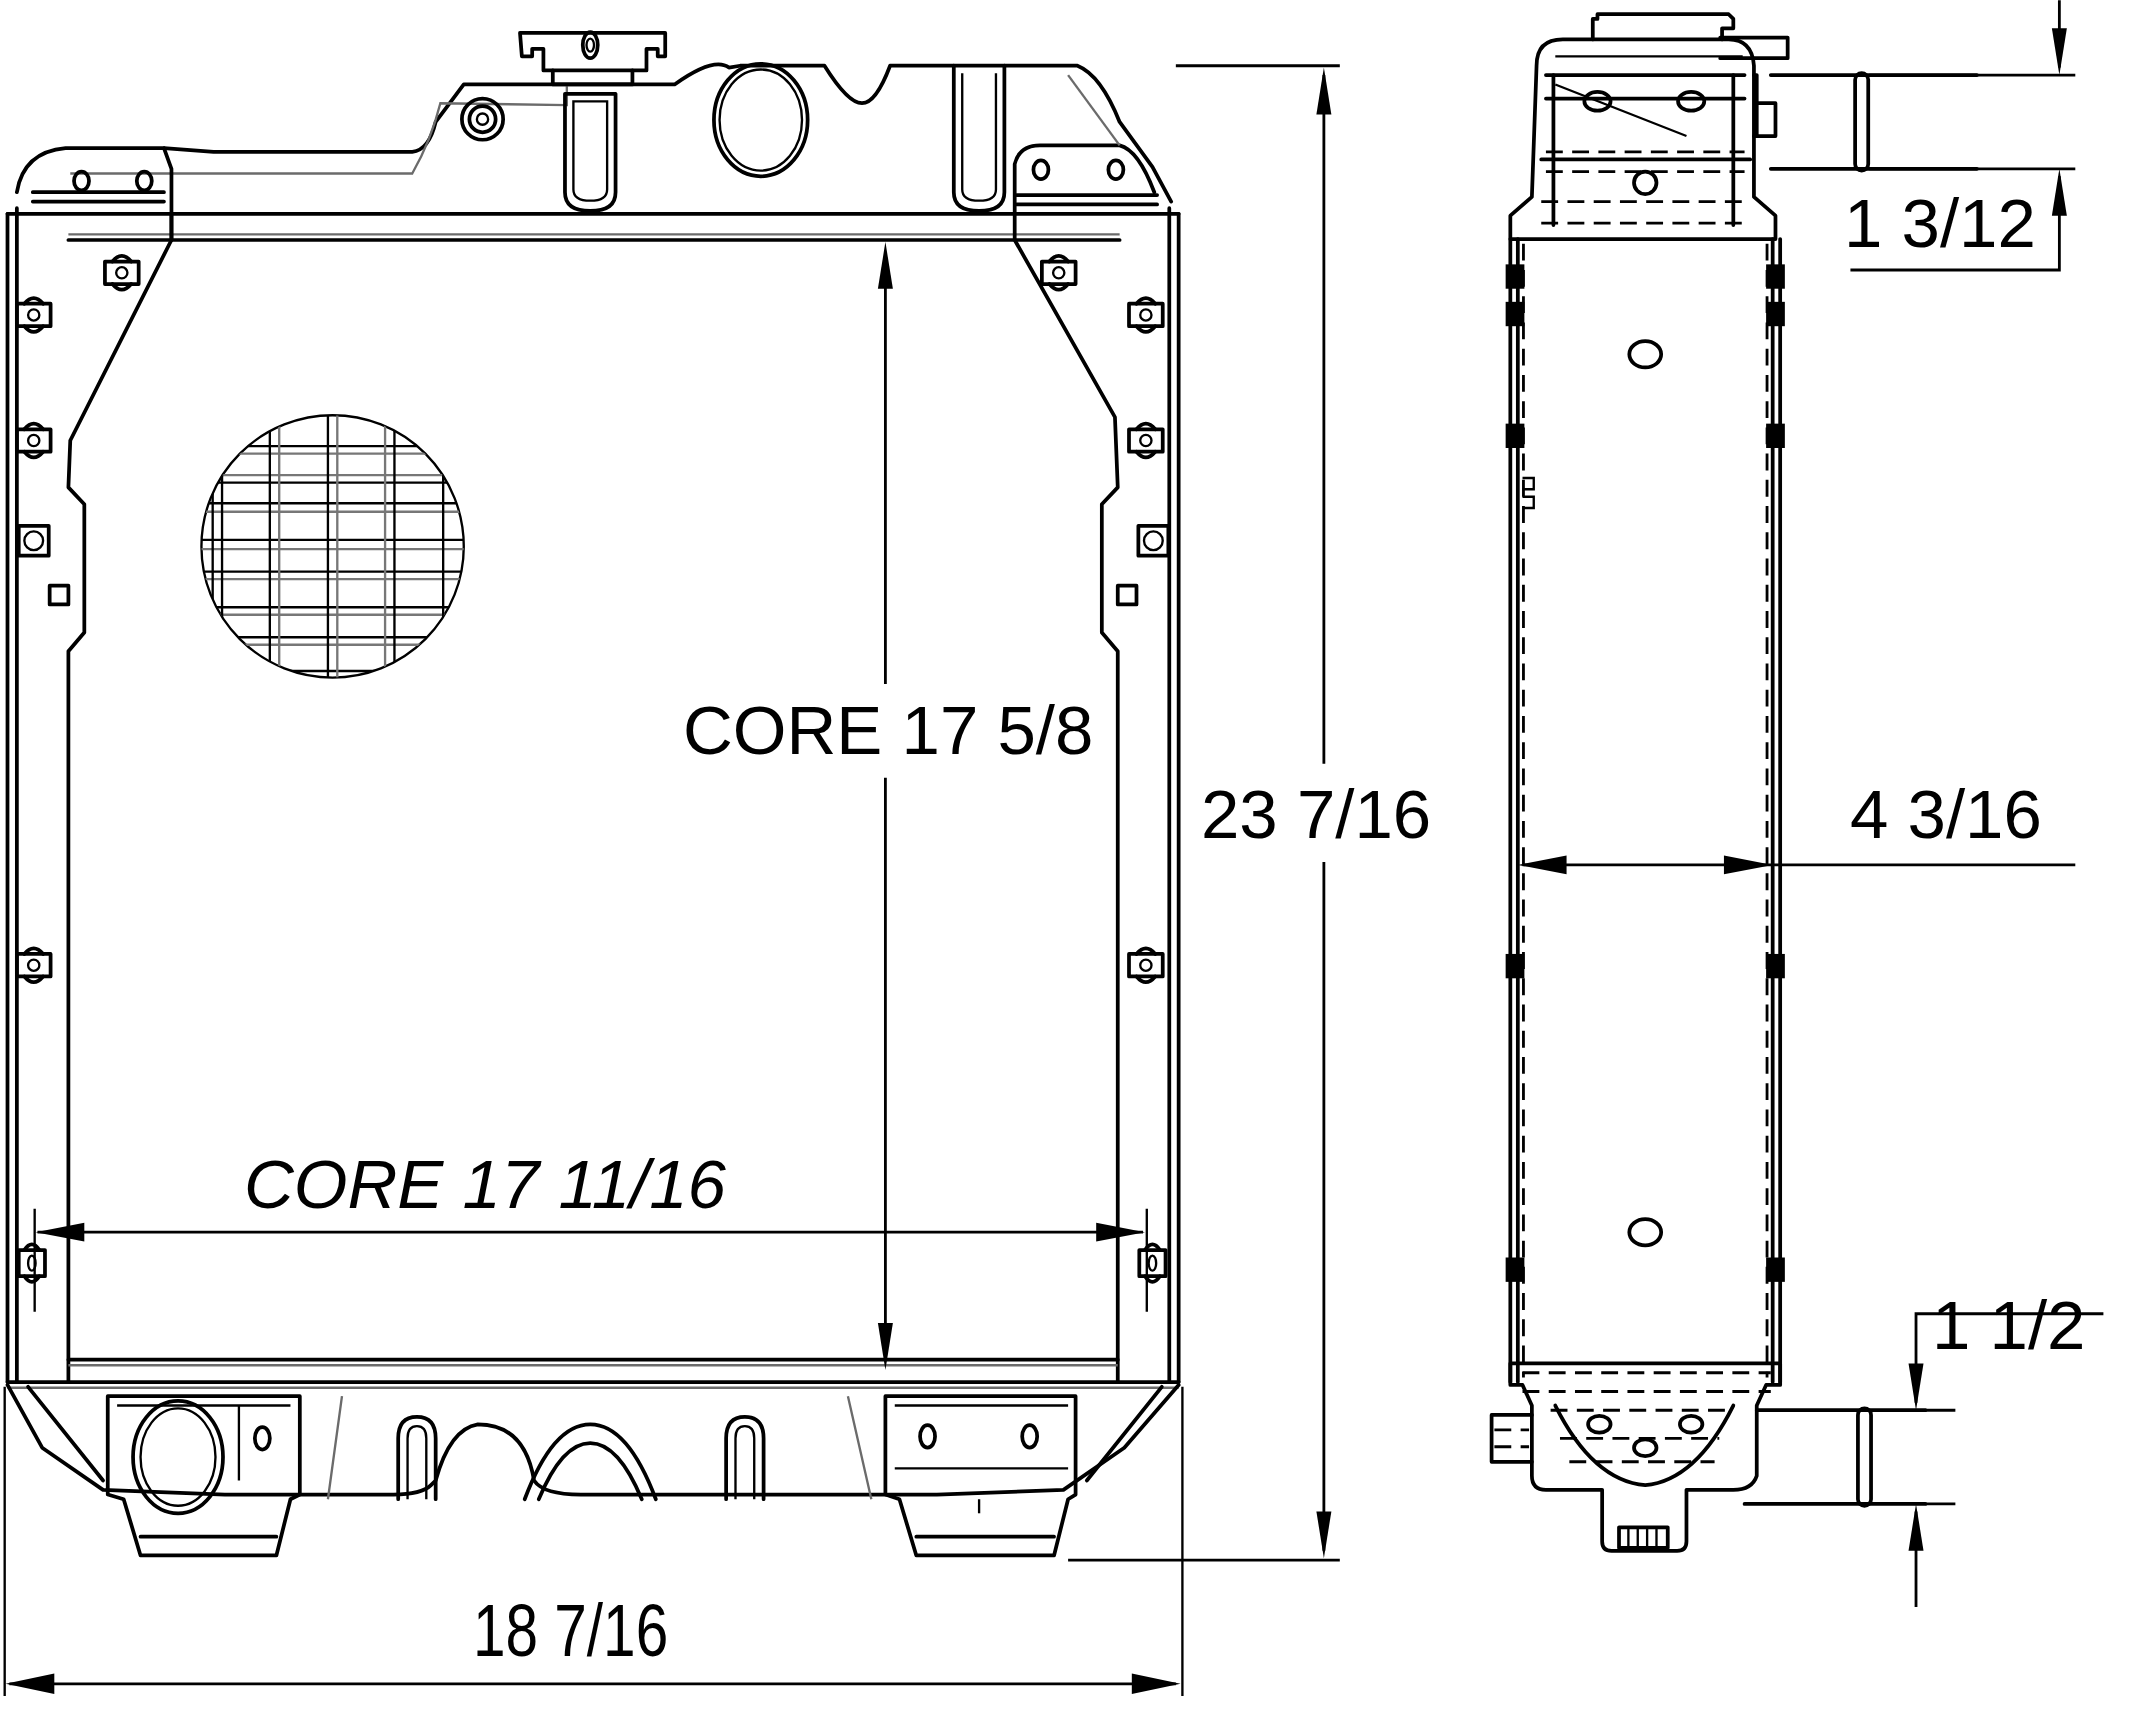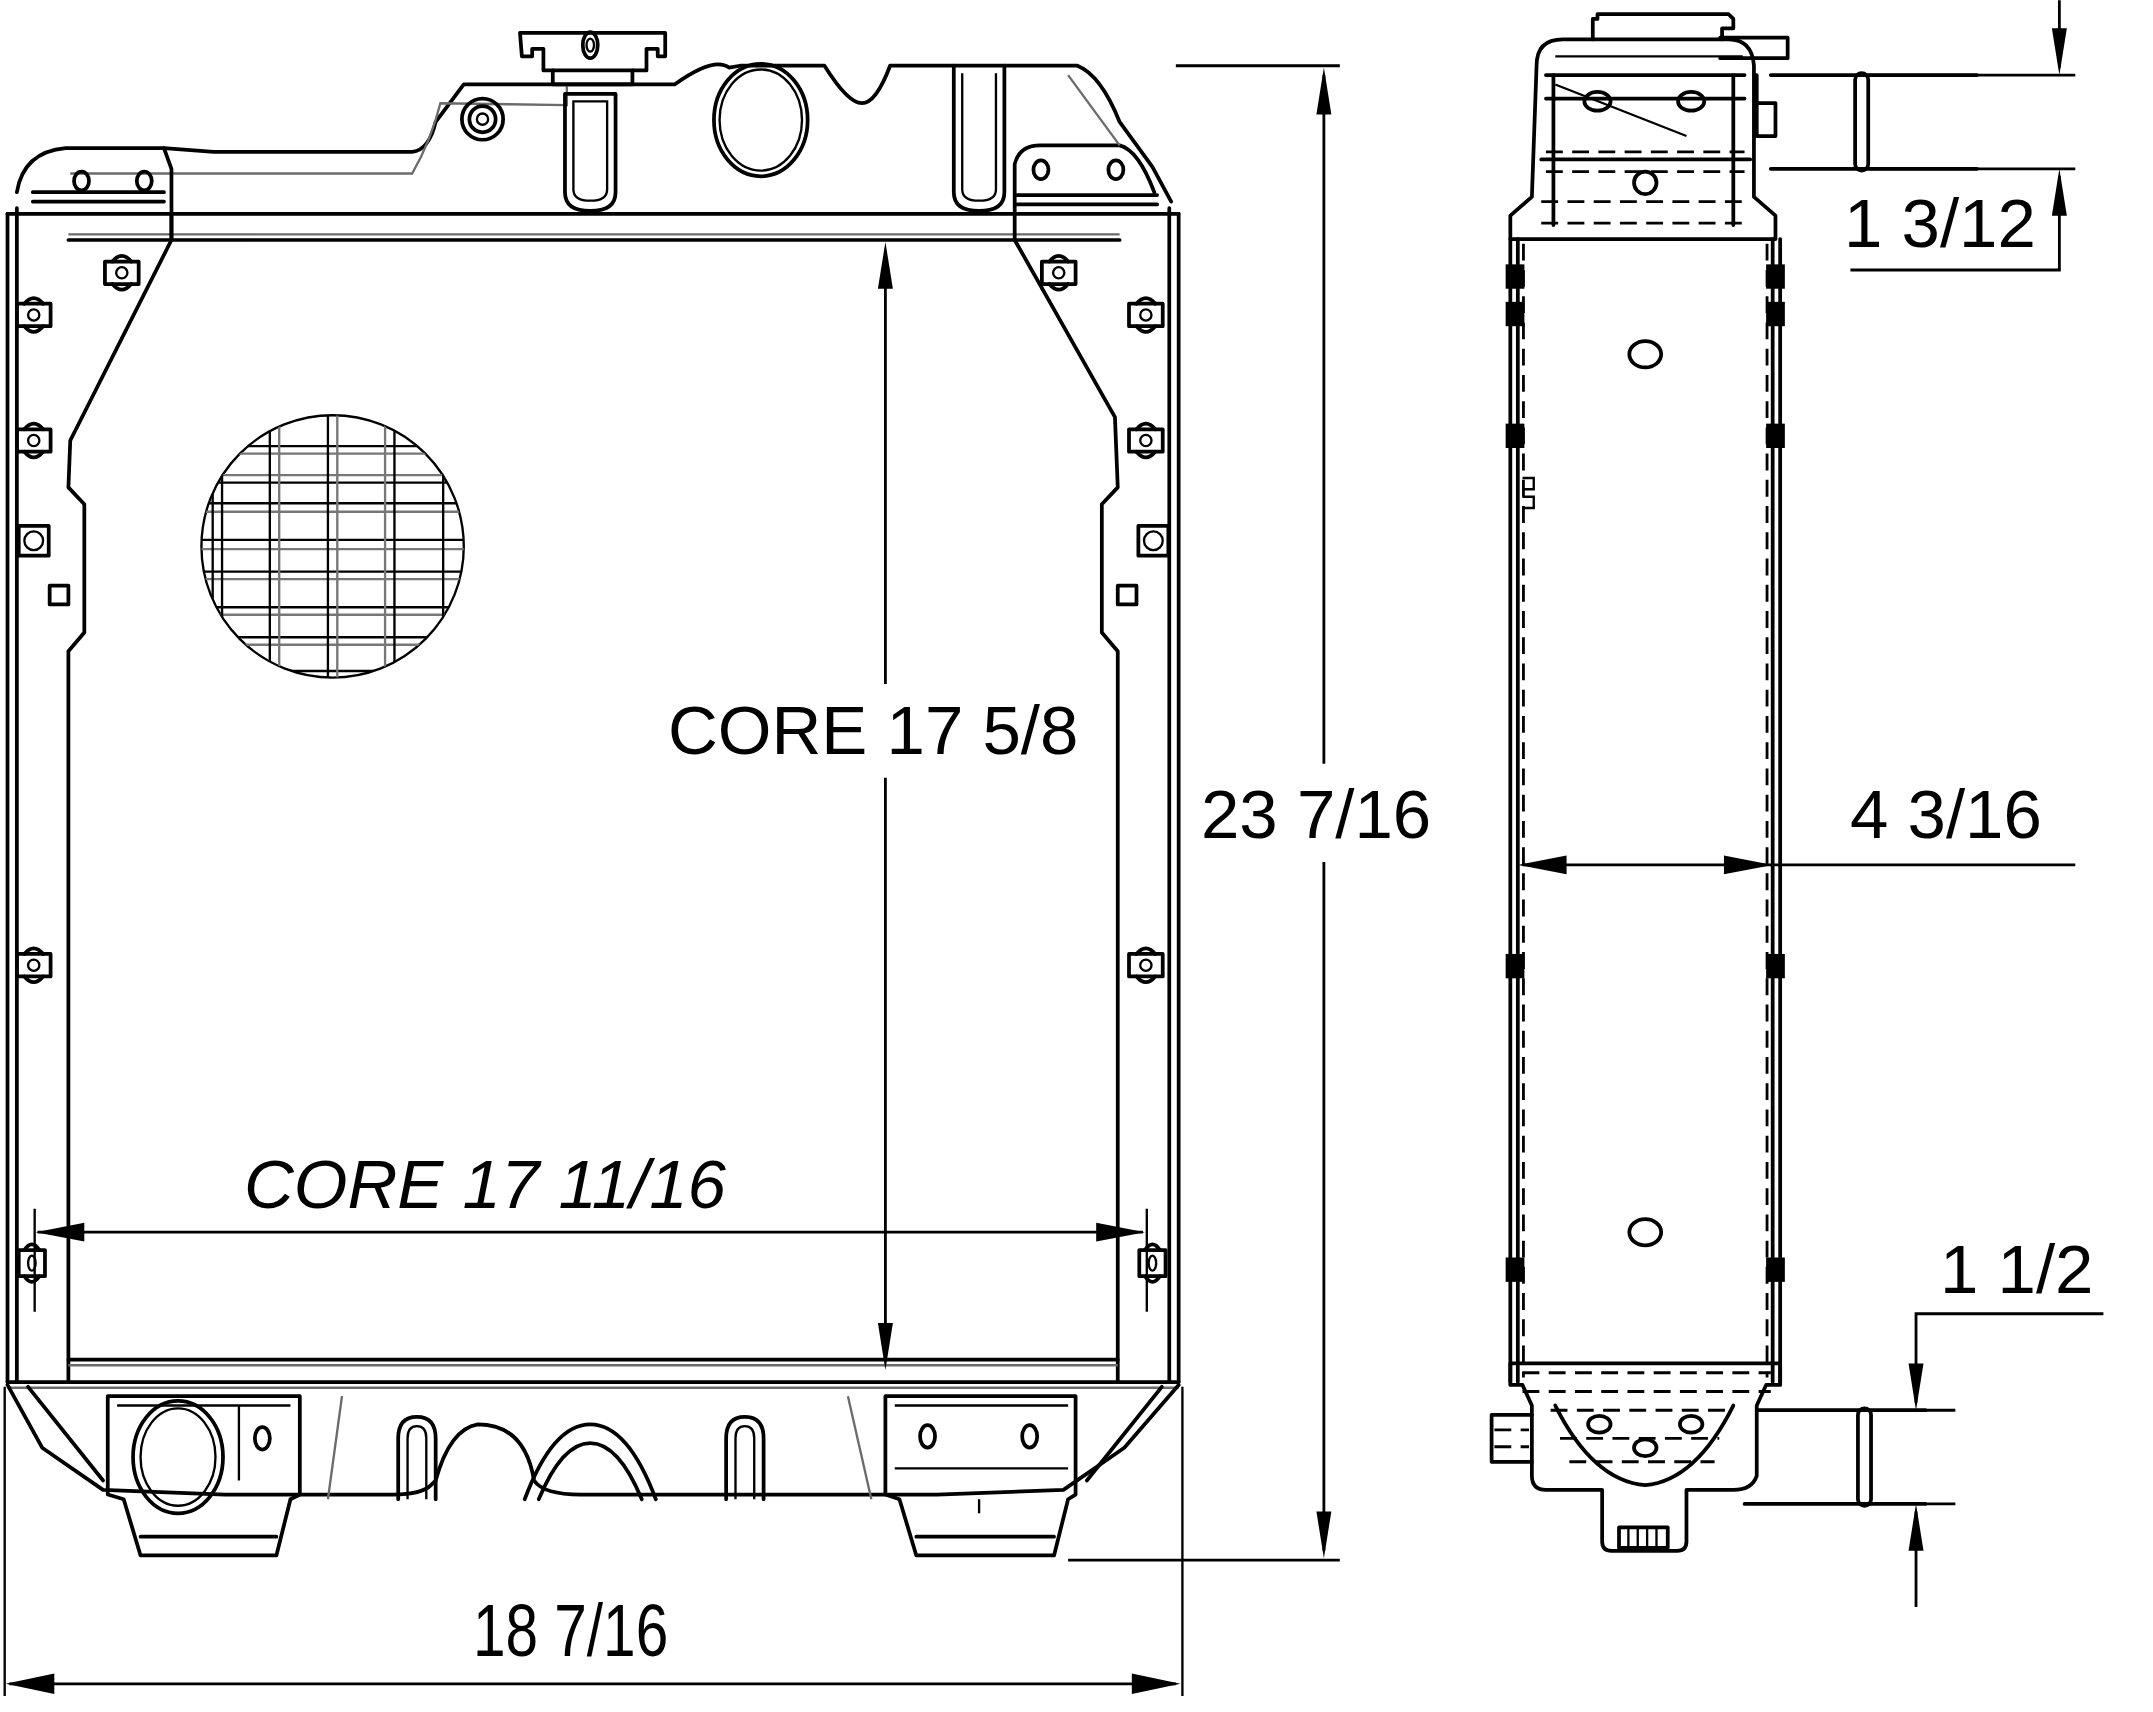--- a/index.html
+++ b/index.html
@@ -275,20 +275,20 @@
     <polygon class="arr" points="2198,80 2190,30 2206,30"></polygon>
     <polygon class="arr" points="2198,180 2190,230 2206,230"></polygon>
 
     <path class="dim" d="M2055 1505 L2087 1505 M2055 1605 L2087 1605"></path>
     <path class="dim" d="M2245 1402 L2045 1402 L2045 1497 M2045 1613 L2045 1715"></path>
     <polygon class="arr" points="2045,1505 2037,1455 2053,1455"></polygon>
     <polygon class="arr" points="2045,1605 2037,1655 2053,1655"></polygon>
   </g>
 </svg>
 
-<div class="lbl" style="left:668px; top:696px;">CORE 17 5/8</div>
+<div class="lbl" style="left:683px; top:696px;">CORE 17 5/8</div>
 <div class="lbl" style="left:244px; top:1150px;font-style:italic;">CORE 17 11/16</div>
 <div class="lbl" style="left:1201px; top:780px;">23 7/16</div>
 <div class="lbl narrow" style="left:473px; top:1593px;">18 7/16</div>
 <div class="lbl" style="left:1850px; top:780px;">4 3/16</div>
 <div class="lbl" style="left:1844px; top:189px;">1 3/12</div>
-<div class="lbl" style="left:1932px; top:1235px;margin-left:8px;">1 1/2</div>
+<div class="lbl" style="left:1932px; top:1291px;">1 1/2</div>
 
 
 </body></html>

